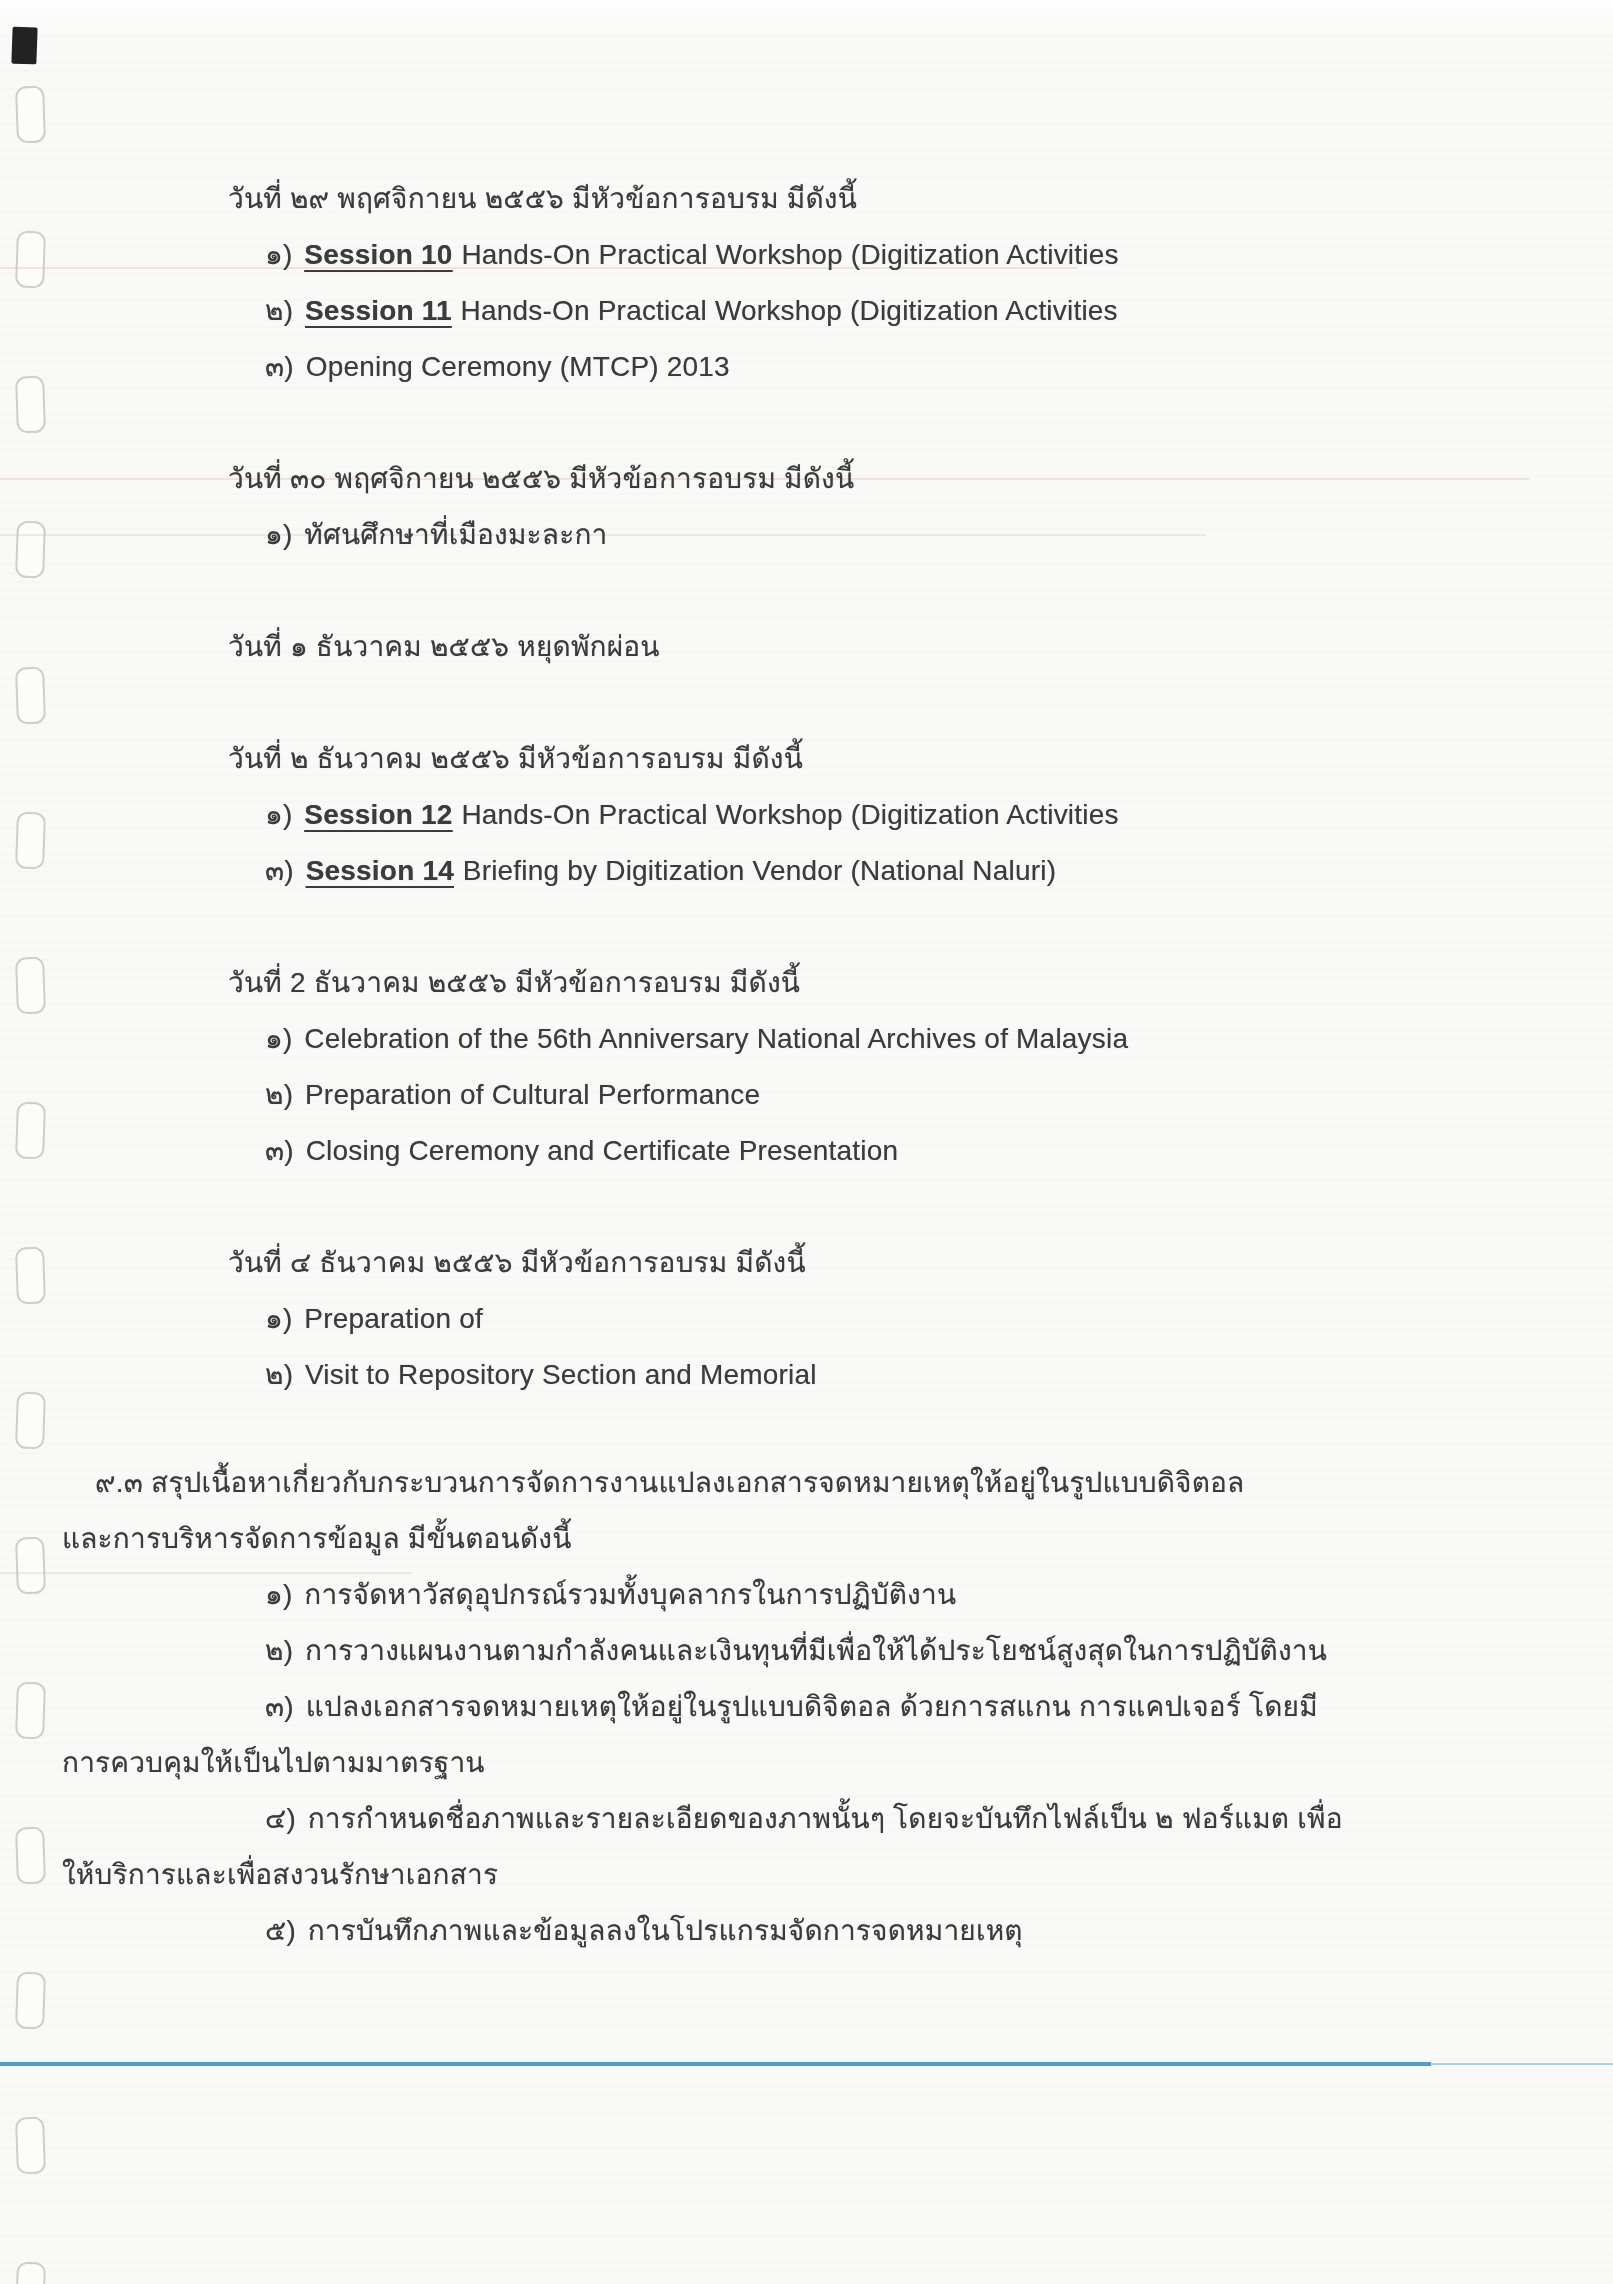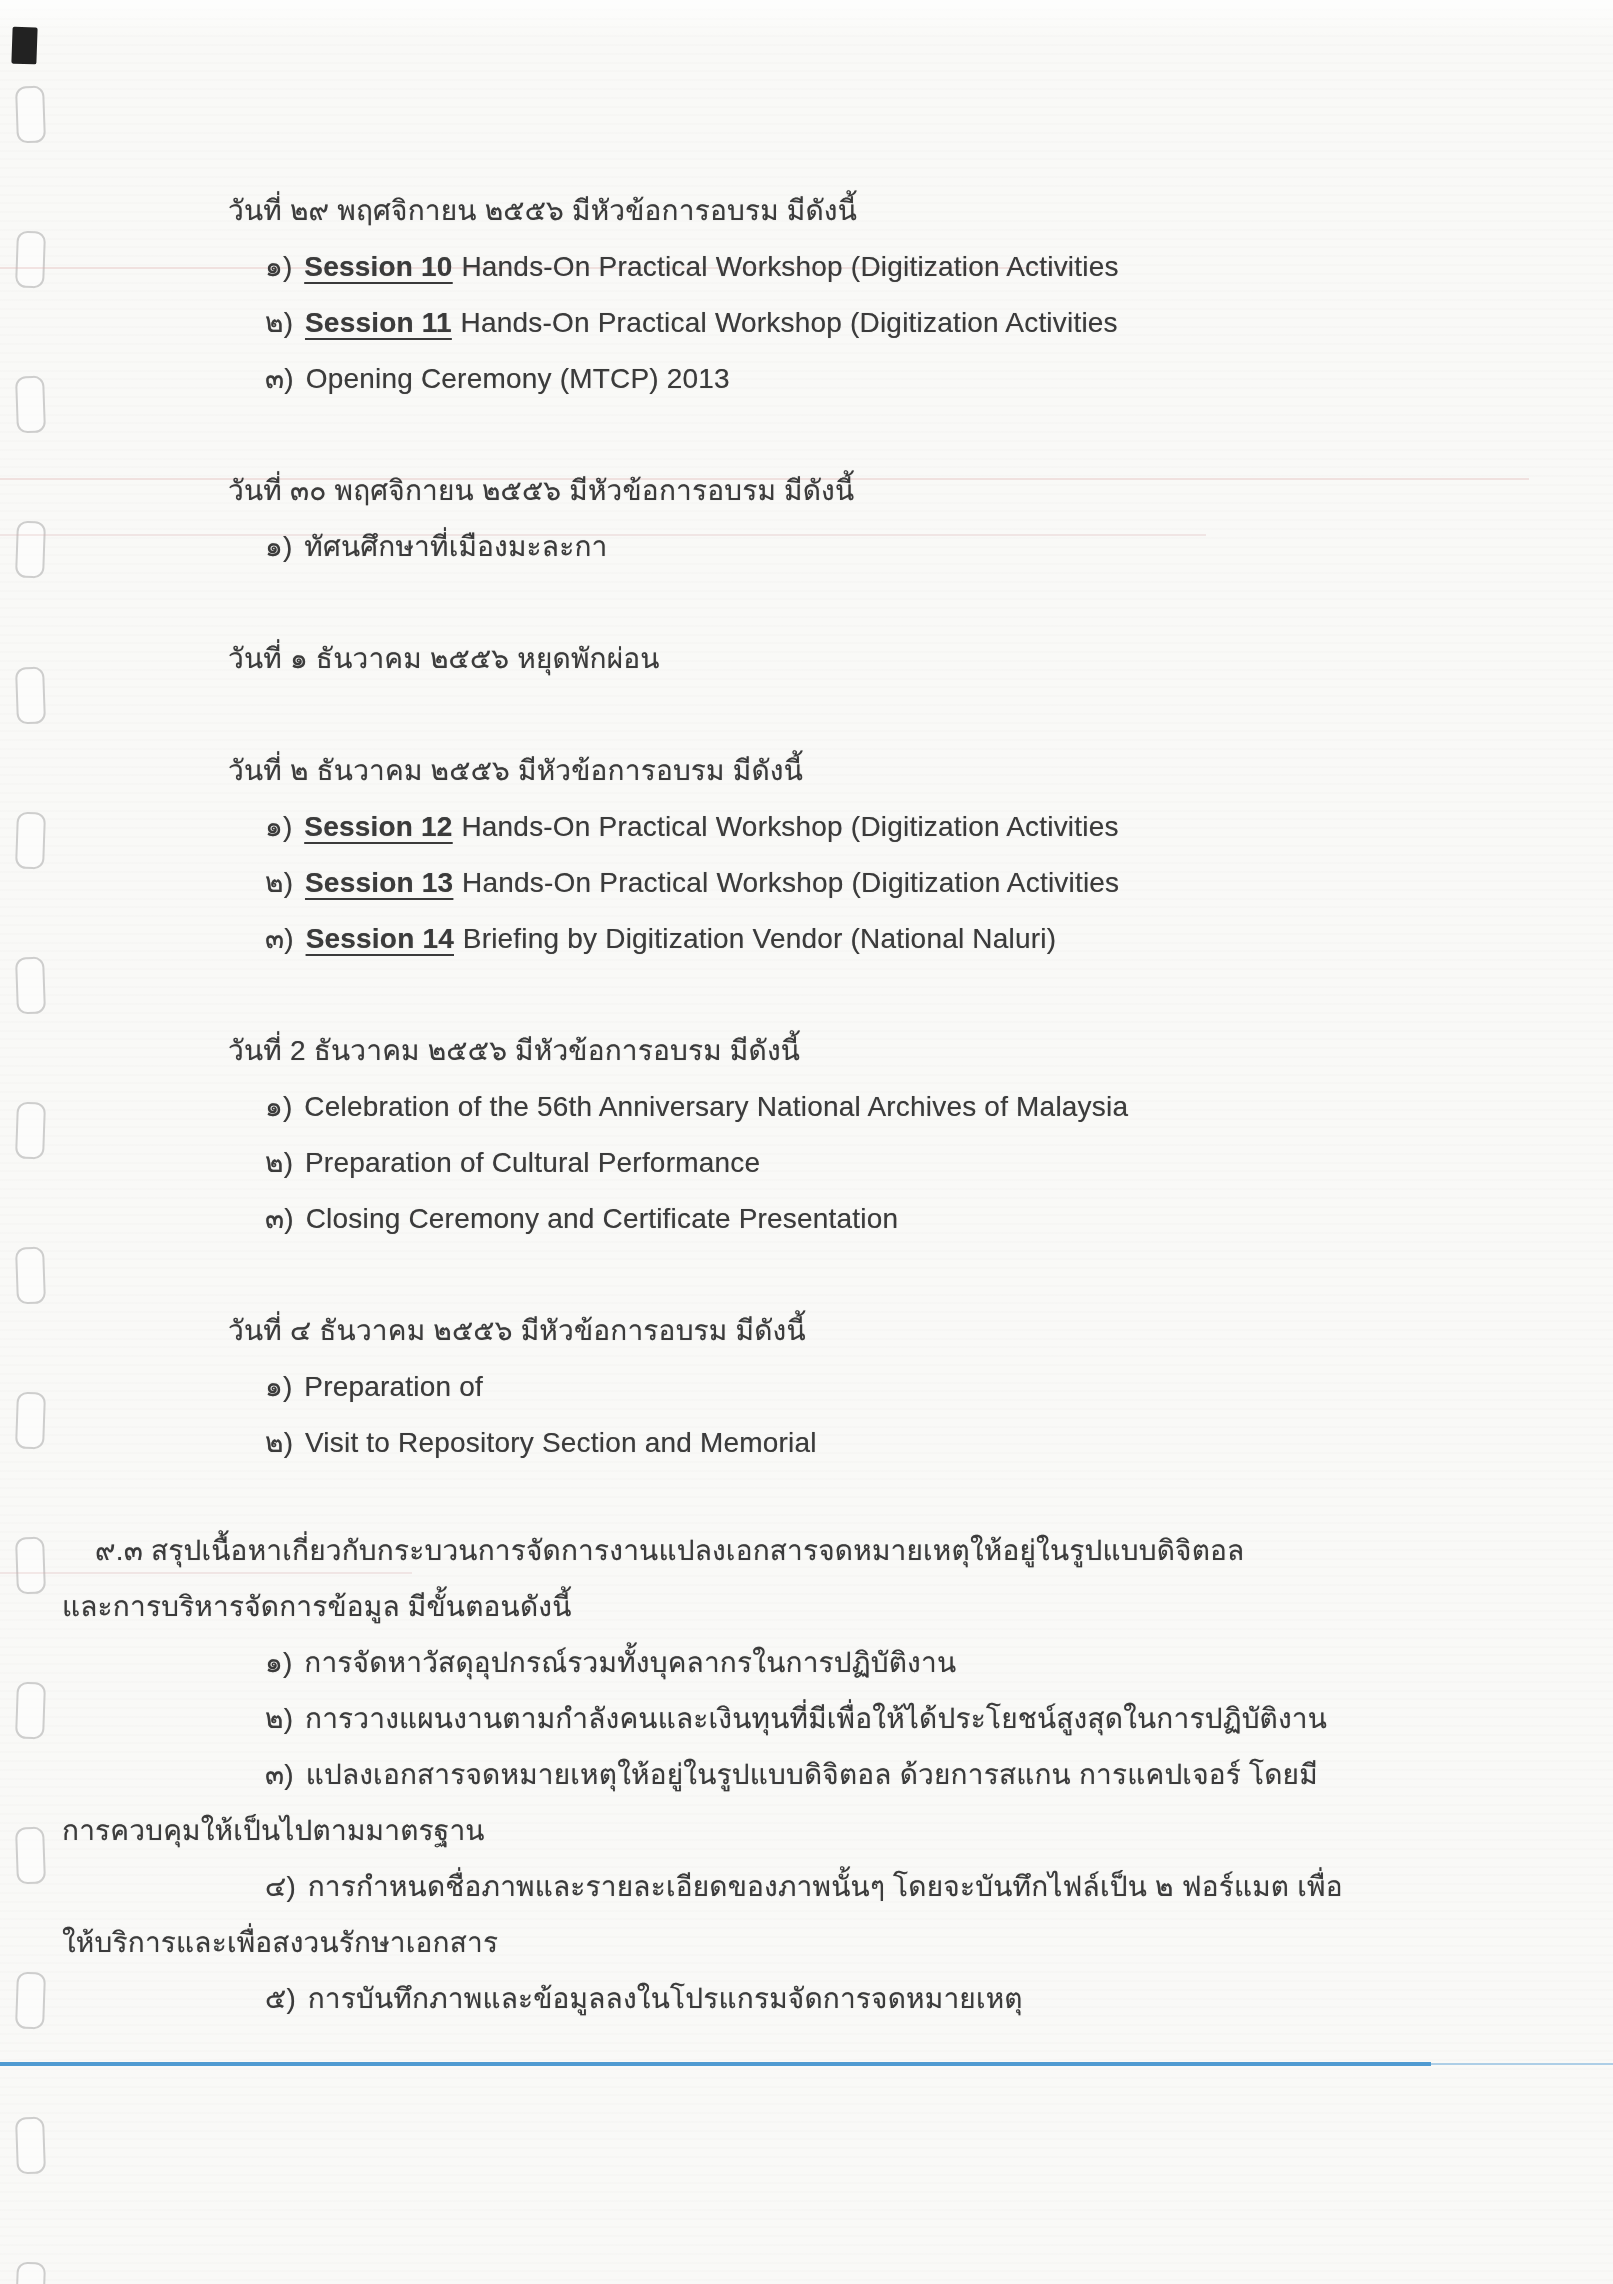--- a/index.html
+++ b/index.html
@@ -8,21 +8,21 @@
     width:1613px;height:2285px;
     margin:0 auto;
     background:#f9f9f7;
     background-image:
       linear-gradient(to bottom, rgba(255,255,255,.8) 0px, rgba(255,255,255,0) 39px),
       repeating-linear-gradient(to bottom, rgba(120,110,110,.018) 0 2px, rgba(0,0,0,0) 2px 8.8px);
     overflow:hidden;
     font-family:"Liberation Sans", sans-serif;
     color:#3b3b3b;
   }
-  .content{position:absolute;left:0;top:16px;width:100%;padding-top:167px;}
+  .content{position:absolute;left:0;top:4px;width:100%;padding-top:167px;}
   .line{
     font-size:28px;
     line-height:56px;
     white-space:nowrap;
     letter-spacing:0.2px;
     text-shadow:0 0 0.7px rgba(70,70,70,.55);
   }
   .heading{margin-left:228px;}
   .section + .section .heading{margin-top:56px;}
   .item{margin-left:265px;}
@@ -79,21 +79,20 @@
       <div class="section">
         <div class="heading line">วันที่ ๓๐ พฤศจิกายน ๒๕๕๖ มีหัวข้อการอบรม มีดังนี้</div>
         <div class="item line"><span class="marker">๑)</span><span class="rest">ทัศนศึกษาที่เมืองมะละกา</span></div>
       </div>
       <div class="section">
         <div class="heading line">วันที่ ๑ ธันวาคม ๒๕๕๖ หยุดพักผ่อน</div>
       </div>
       <div class="section">
         <div class="heading line">วันที่ ๒ ธันวาคม ๒๕๕๖ มีหัวข้อการอบรม มีดังนี้</div>
         <div class="item line"><span class="marker">๑)</span><span class="session">Session 12</span><span class="rest">Hands-On Practical Workshop (Digitization Activities</span></div>
-        <div class="item line"><span class="marker">๒)</span><span class="session">Session 13</span><span class="rest">Hands-On Practical Workshop (Digitization Activities</span></div>
         <div class="item line"><span class="marker">๓)</span><span class="session">Session 14</span><span class="rest">Briefing by Digitization Vendor (National Naluri)</span></div>
       </div>
       <div class="section">
         <div class="heading line">วันที่ 2 ธันวาคม ๒๕๕๖ มีหัวข้อการอบรม มีดังนี้</div>
         <div class="item line"><span class="marker">๑)</span><span class="rest">Celebration of the 56th Anniversary National Archives of Malaysia</span></div>
         <div class="item line"><span class="marker">๒)</span><span class="rest">Preparation of Cultural Performance</span></div>
         <div class="item line"><span class="marker">๓)</span><span class="rest">Closing Ceremony and Certificate Presentation</span></div>
       </div>
       <div class="section">
         <div class="heading line">วันที่ ๔ ธันวาคม ๒๕๕๖ มีหัวข้อการอบรม มีดังนี้</div>

